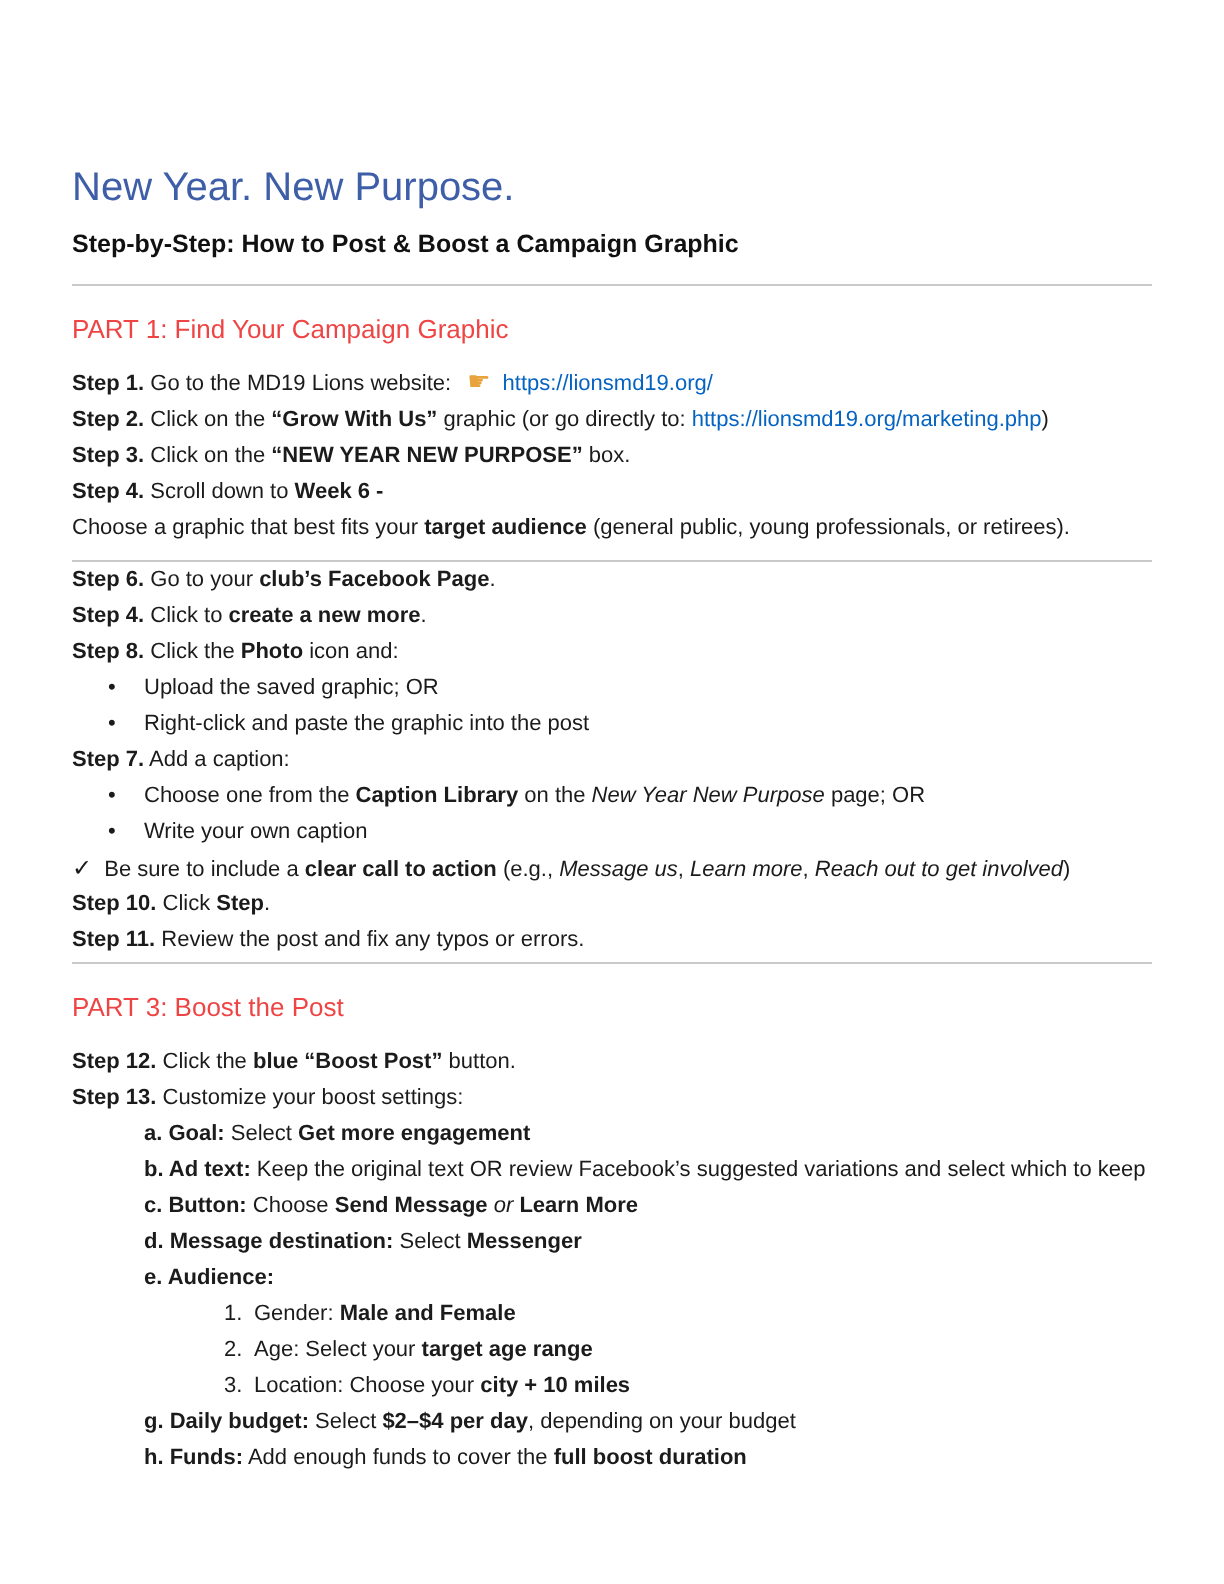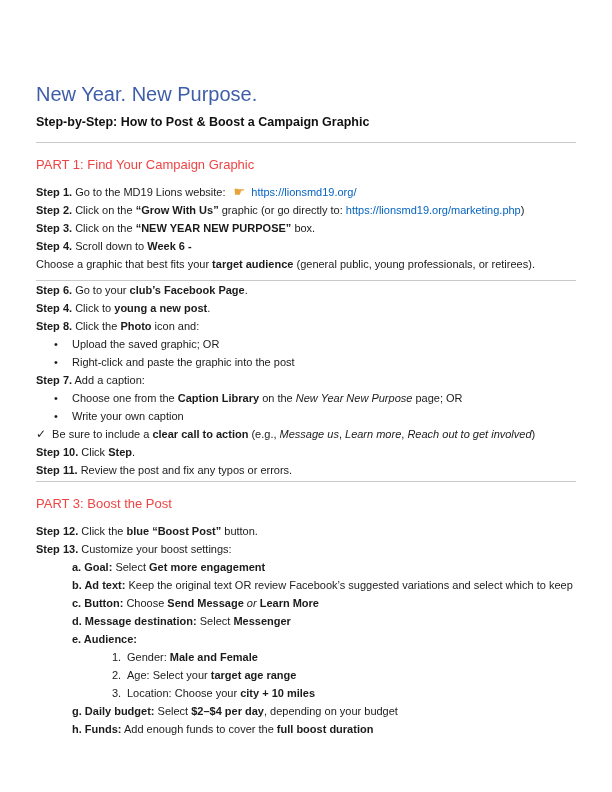--- a/index.html
+++ b/index.html
@@ -90,21 +90,21 @@
     <span>Choose a graphic that best fits your </span><span class="b">target audience</span><span> (general public, young professionals, or retirees).</span>
   </div>
 
   <hr class="divider m2">
 
 
   <div class="line">
     <span class="b">Step 6.</span><span> Go to your </span><span class="b">club’s Facebook Page</span><span>.</span>
   </div>
   <div class="line">
-    <span class="b">Step 4.</span><span> Click to </span><span class="b">young a new post</span><span>.</span>
+    <span class="b">Step 4.</span><span> Click to </span><span class="b">create a new more</span><span>.</span>
   </div>
   <div class="line">
     <span class="b">Step 8.</span><span> Click the </span><span class="b">Photo</span><span> icon and:</span>
   </div>
   <div class="line bullet-line">
     <span class="bullet-marker">•</span><span>Upload the saved graphic; OR</span>
   </div>
   <div class="line bullet-line">
     <span class="bullet-marker">•</span><span>Right-click and paste the graphic into the post</span>
   </div>

